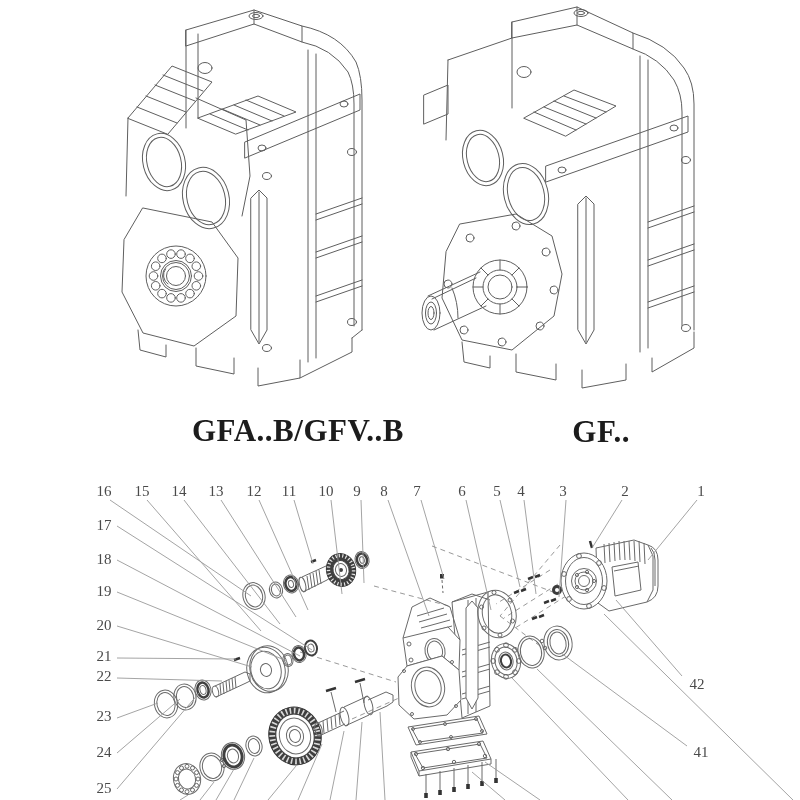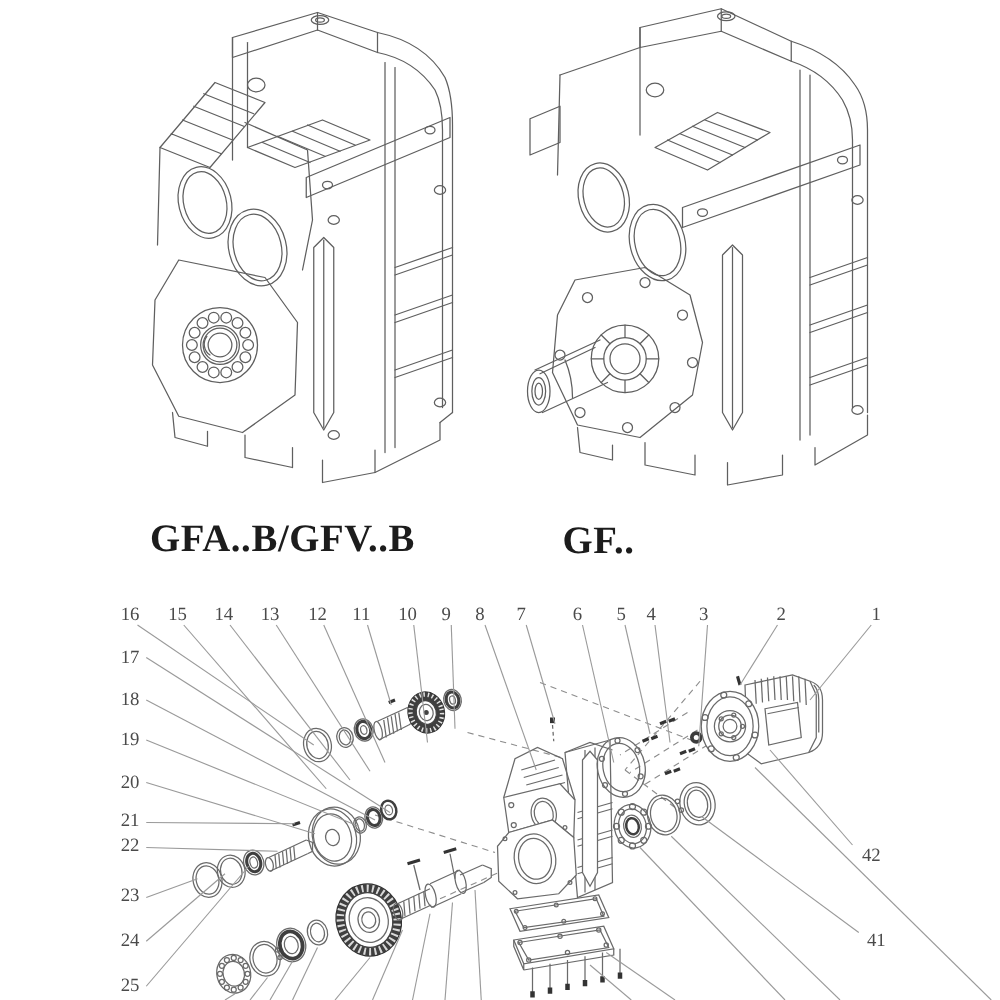--- a/index.html
+++ b/index.html
@@ -1,20 +1,20 @@
 <!DOCTYPE html>
 <html><head>
 <meta charset="utf-8">
 <style>
   html,body{margin:0;padding:0;background:#fff;}
   .page{position:relative;width:800px;height:800px;background:#ffffff;overflow:hidden;
         font-family:"Liberation Serif",serif;}
   .diagram-svg{position:absolute;left:0;top:0;}
   .model-label{position:absolute;font-weight:bold;color:#1c1c1c;font-size:31px;
-               letter-spacing:.5px;text-align:left;white-space:nowrap;}
+               letter-spacing:.5px;text-align:right;white-space:nowrap;}
   .callout{font-family:"Liberation Serif",serif;font-size:15px;fill:#4a4a4a;}
 </style>
 </head>
 <body>
 
 <div class="page">
 
 <svg class="diagram-svg" width="800" height="800" viewBox="0 0 800 800">
 
   <g stroke="#5f5f5f" stroke-width="1" fill="none" stroke-linejoin="round" stroke-linecap="round">
@@ -575,15 +575,15 @@
       <text class="callout" x="104" y="721" text-anchor="middle">23</text>
       <text class="callout" x="104" y="757" text-anchor="middle">24</text>
       <text class="callout" x="104" y="793" text-anchor="middle">25</text>
       <text class="callout" x="697" y="689" text-anchor="middle">42</text>
       <text class="callout" x="701" y="757" text-anchor="middle">41</text>
     </g>
   </g>
 </svg>
 
 <div class="model-label" style="left:120px;top:413px;width:284px;">GFA..B/GFV..B</div>
-<div class="model-label" style="left:450px;top:414px;width:140px;">GF..</div>
+<div class="model-label" style="left:490px;top:414px;width:140px;">GF..</div>
 
 </div>
 
 </body></html>

